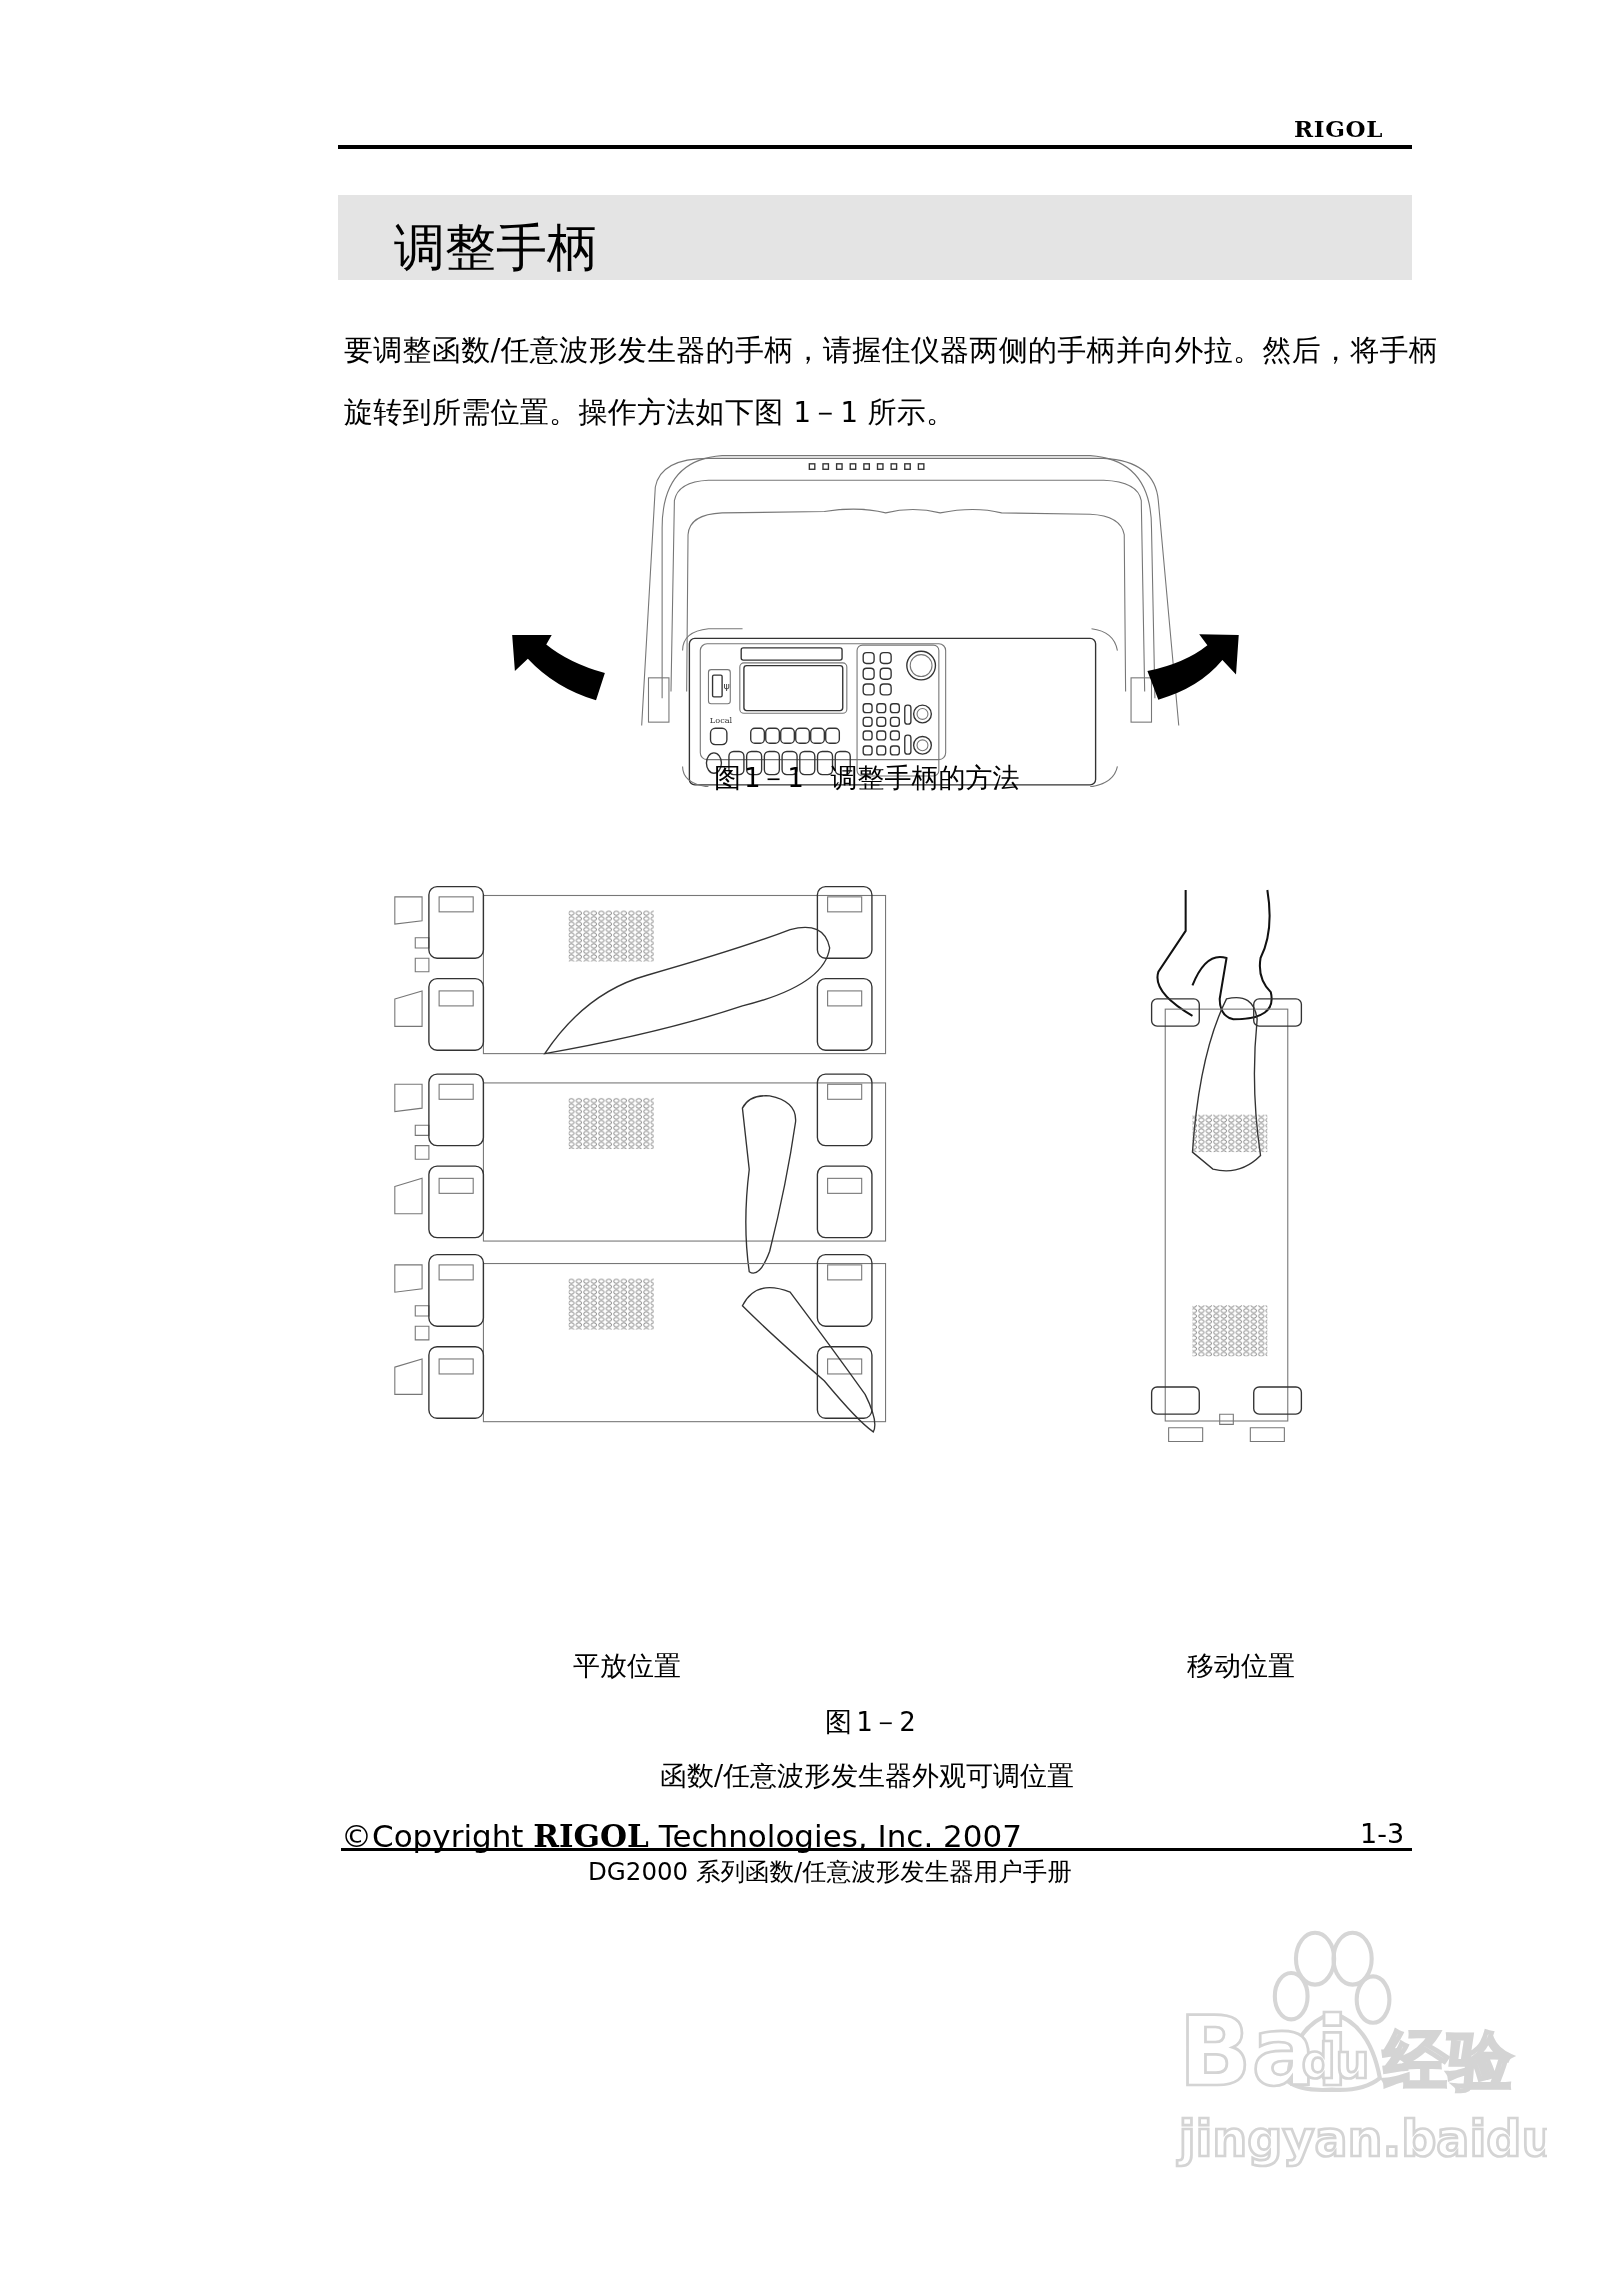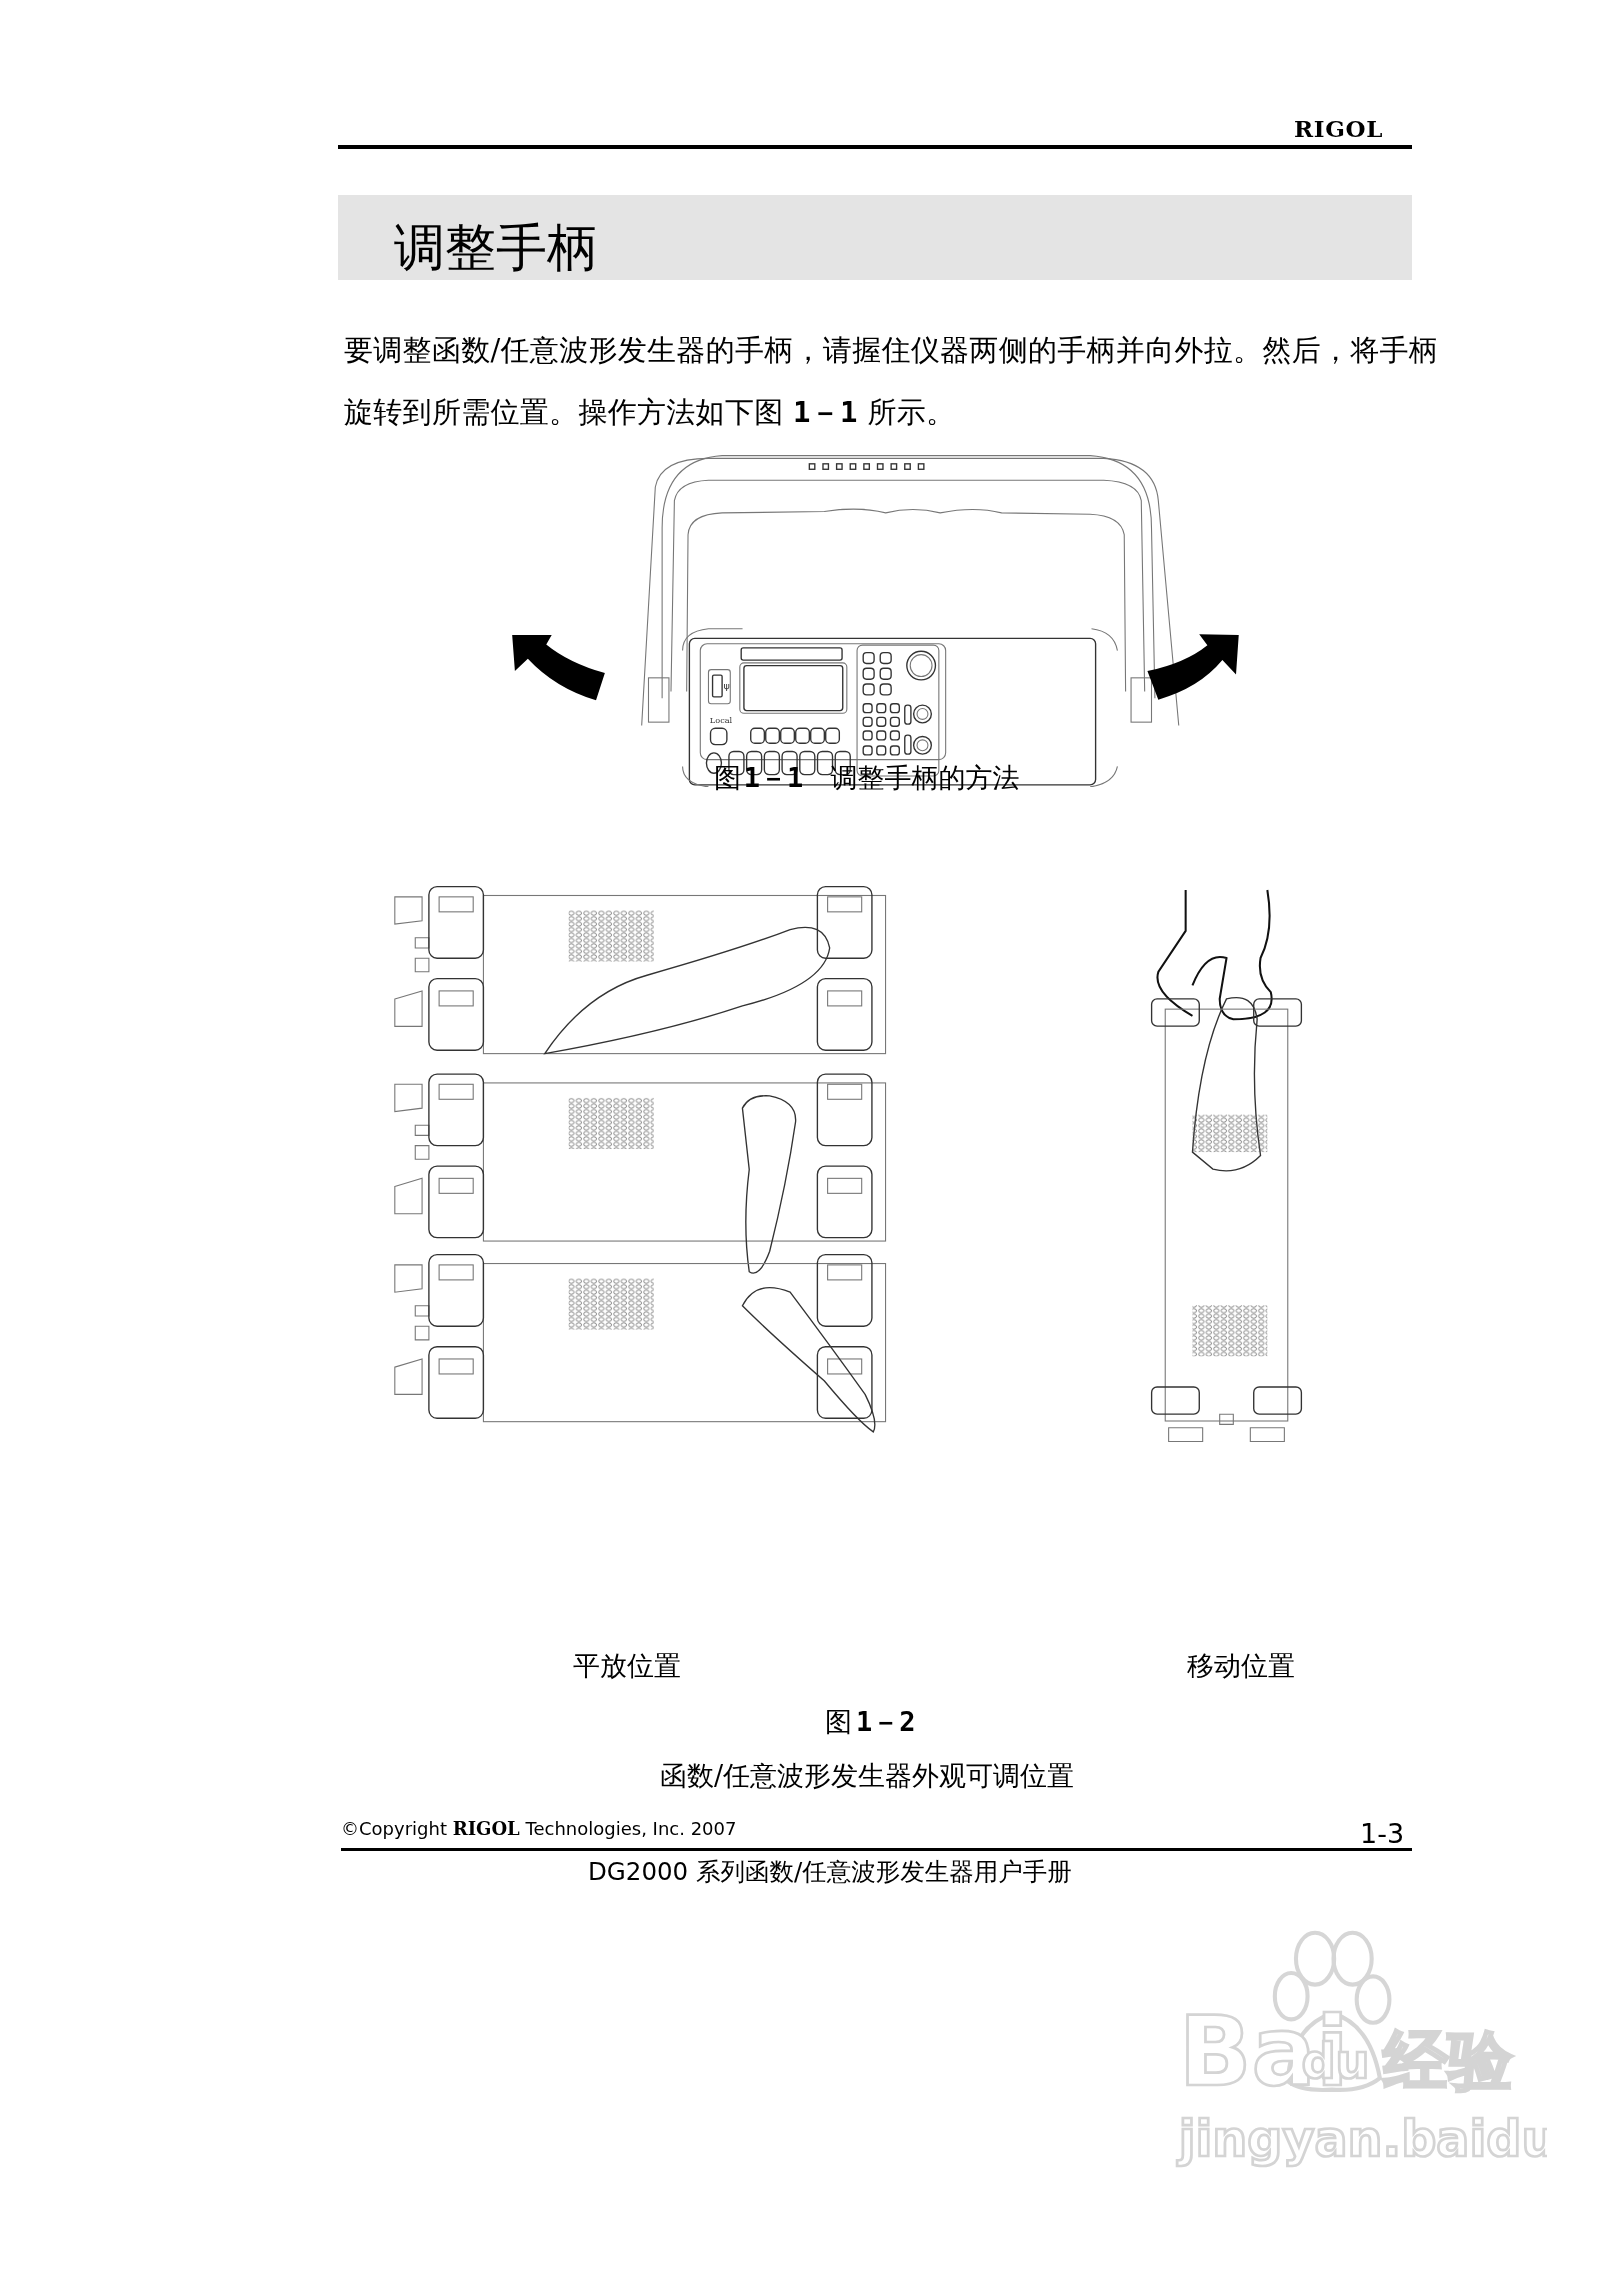--- a/index.html
+++ b/index.html
@@ -6,28 +6,28 @@
   body { width:1623px; height:2295px; position:relative; overflow:hidden;
          font-family:"DejaVu Serif","Liberation Serif",serif; color:#000; }
   .abs { position:absolute; }
   .brand { font-family:"DejaVu Serif","Liberation Serif",serif; font-weight:bold; letter-spacing:0.7px; }
   #hdr-brand { left:1294px; top:115px; font-size:23px; }
   #hdr-rule { left:338px; top:145px; width:1074px; height:4.1px; background:#000; }
   #title-box { left:338px; top:195px; width:1074px; height:85px; background:#e4e4e4; }
   #title-text { left:394px; top:214px; font-size:51px; font-family:"DejaVu Sans","Liberation Sans",sans-serif; }
   .para { left:344px; font-size:29px; white-space:nowrap; letter-spacing:0.3px; }
   #p1 { top:331px;text-align:right; } #p2 { top:393px; }
-  .num { font-family:"DejaVu Sans Mono","Liberation Mono",monospace; font-weight:bold; }
+  .num { font-family:"DejaVu Sans Mono","Liberation Mono",monospace; font-weight:normal; }
   .cap { font-size:27px; white-space:nowrap; }
   #cap11 { left:714px; top:760px; }
   #lbl-flat { left:573px; top:1648px; }
   #lbl-move { left:1187px; top:1648px; }
   #cap12-num { left:825px; top:1704px; }
   #cap12-sub { left:660px; top:1758px; }
-  #ftr-copy { left:341px; top:1818px; font-size:18px; font-family:"DejaVu Sans","Liberation Sans",sans-serif; white-space:nowrap; }
+  #ftr-copy { left:341px; top:1818px; font-size:31px; font-family:"DejaVu Sans","Liberation Sans",sans-serif; white-space:nowrap; }
   #ftr-copy b { font-family:"DejaVu Serif","Liberation Serif",serif; }
   #ftr-page { left:1360px; top:1818px; font-size:27px; font-family:"DejaVu Sans","Liberation Sans",sans-serif; }
   #ftr-rule { left:341px; top:1848px; width:1071px; height:3.4px; background:#000; }
   #ftr-manual { left:588px; top:1855px; font-size:24.5px; font-family:"DejaVu Sans","Liberation Sans",sans-serif; white-space:nowrap; }
   svg { position:absolute; }
   .ln { fill:none; stroke:#333; stroke-width:2; }
   .ln-lt { fill:none; stroke:#777; stroke-width:1.6; }
   #watermark { left:1165px; top:1904px; width:382px; height:314px; }
   .wm { fill:none; stroke:#d6d6d6; stroke-width:6; }
   .wm-text { font-family:"DejaVu Sans","Liberation Sans",sans-serif; font-weight:bold; fill:#fff; stroke:#d4d4d4; stroke-width:4; }

